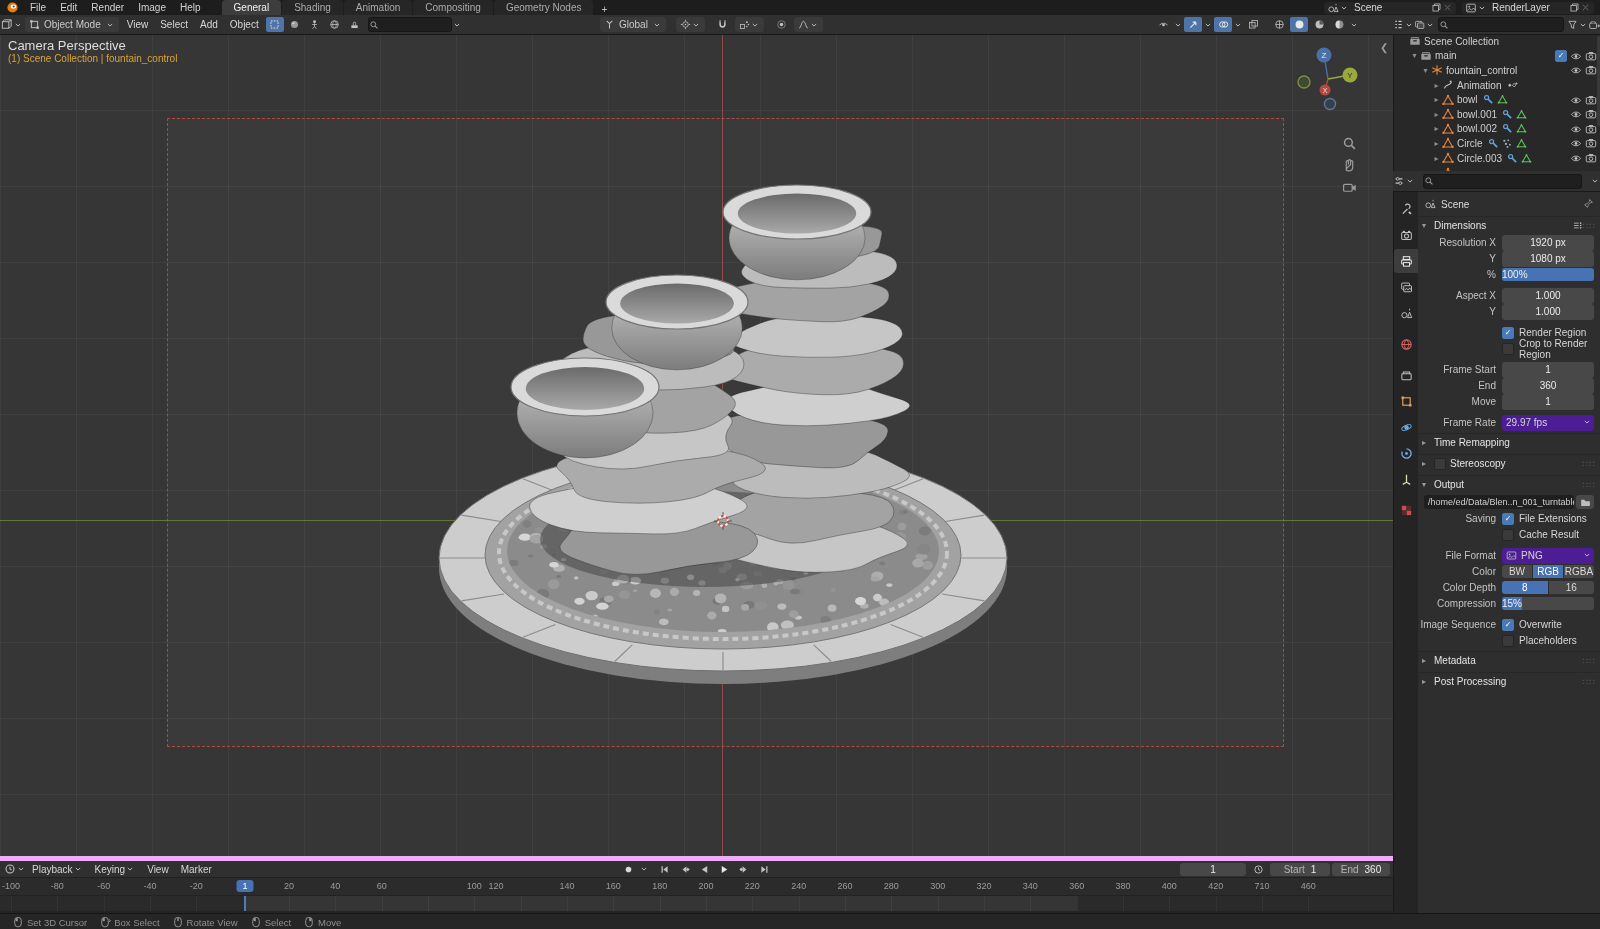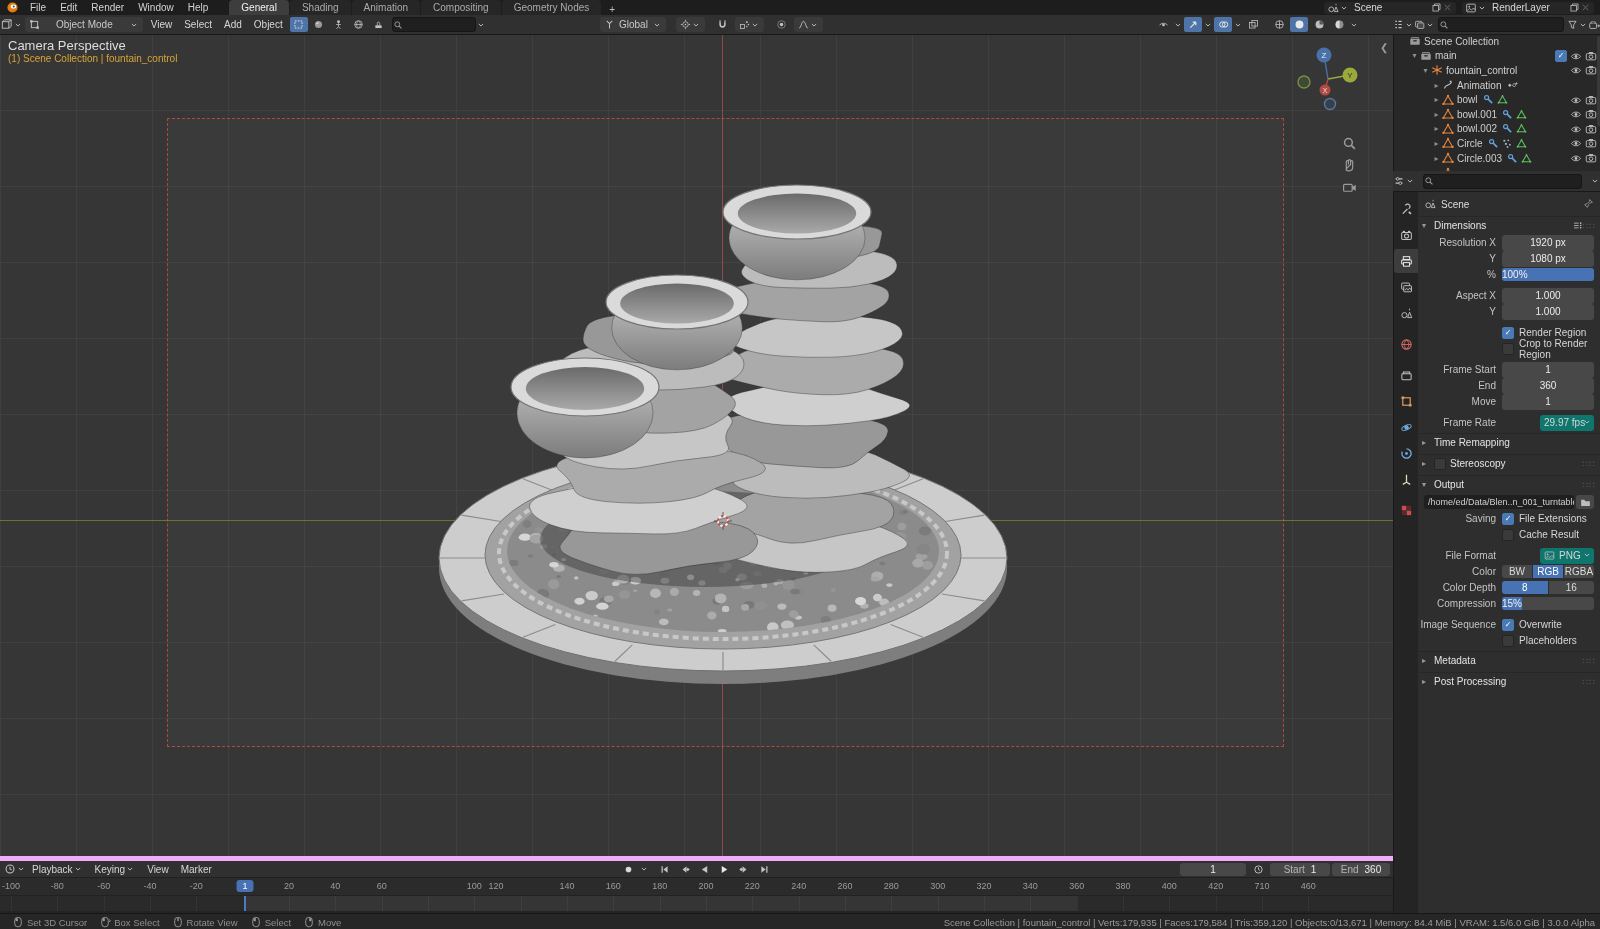--- a/index.html
+++ b/index.html
@@ -57,21 +57,21 @@
   .ptab{width:25px;height:24px;display:flex;align-items:center;justify-content:center;margin-bottom:2px;}
   .ptab.active{background:#3d3d3d;border-radius:3px 0 0 3px;}
   #props-body{left:1418px;top:191px;width:182px;height:722px;background:#2e2e2e;overflow:hidden;padding-top:4px;box-sizing:border-box;}
   .pcrumb{display:flex;align-items:center;height:18px;padding:0 6px;color:#dcdcdc;}
   .phdr{display:flex;align-items:center;height:17px;padding:0 4px;color:#e3e3e3;border-top:1px solid #272727;margin-top:3px;background:#2e2e2e;}
   .phdr .tri{width:12px;color:#9a9a9a;font-size:8px;}
   .phdr .grip{margin-left:auto;color:#5b5b5b;letter-spacing:1px;font-size:9px;}
   .prow{display:flex;align-items:center;height:15px;margin:1px 6px 1px 0;}
   .plab{width:78px;text-align:right;color:#c3c3c3;padding-right:6px;flex:none;}
   .pfield{flex:1;height:16px;border-radius:3px;background:#484848;color:#ececec;display:flex;align-items:center;justify-content:center;}
-  .pfield.dark{background:#0f766e;justify-content:flex-start;padding:0 4px;color:#d6d6d6;position:relative;margin-left:38px;}
+  .pfield.dark{background:#4c1d95;justify-content:flex-start;padding:0 4px;color:#d6d6d6;position:relative;}
   .pfield.dark .chv{position:absolute;right:2px;}
   .slider{flex:1;height:13px;border-radius:3px;background:#484848;position:relative;overflow:hidden;color:#f0f0f0;}
   .slider .fill{position:absolute;left:0;top:0;bottom:0;background:#4772b3;}
   .slider .txt{position:relative;text-align:center;line-height:13px;}
   .seg{flex:1;display:flex;border-radius:3px;overflow:hidden;}
   .seg div{flex:1;height:13px;line-height:13px;text-align:center;background:#484848;color:#dcdcdc;margin-right:1px;}
   .seg div:last-child{margin-right:0;}
   .seg div.sel{background:#4772b3;color:#fff;}
   .cb{width:10px;height:10px;border-radius:2px;background:#3a3a3a;border:1px solid #242424;display:inline-flex;align-items:center;justify-content:center;color:#fff;font-size:8px;flex:none;}
   .cb.on{background:#4a7ab5;border-color:#4a7ab5;}
@@ -109,21 +109,21 @@
         <svg width="13" height="13" viewBox="0 0 14 14">
           <circle cx="7" cy="7" r="5.5" fill="#e87d0d"></circle>
           <ellipse cx="8" cy="6" rx="3" ry="2.2" fill="#fff"></ellipse>
           <circle cx="8.3" cy="6" r="1.1" fill="#1d4b8e"></circle>
         </svg>
       </span>
     <span id="topbar-menus" style="display: flex;">
         <span class="menu-item">File</span>
         <span class="menu-item">Edit</span>
         <span class="menu-item">Render</span>
-        <span class="menu-item">Window</span>
+        <span class="menu-item">Image</span>
         <span class="menu-item">Help</span>
       </span>
     <span class="tabs" id="workspace-tabs">
         <span class="tab active">General</span>
         <span class="tab">Shading</span>
         <span class="tab">Animation</span>
         <span class="tab">Compositing</span>
         <span class="tab">Geometry Nodes</span>
         <span class="tab-plus">+</span>
       </span>
@@ -196,21 +196,21 @@
         </svg>
       </span>
       <span class="pill">
         <span class="icon">
           <svg width="11" height="11" viewBox="0 0 14 14">
             <rect x="3" y="3" width="8" height="8" fill="none" stroke="#c2c2c2" stroke-width="1.2"></rect>
             <rect x="1.5" y="1.5" width="3" height="3" fill="#c2c2c2"></rect>
             <rect x="9.5" y="9.5" width="3" height="3" fill="#c2c2c2"></rect>
           </svg>
         </span>
-        <span style="padding: 0px 16px;">Object Mode</span>
+        <span style="padding: 0px 4px;">Object Mode</span>
         <span class="icon">
           <svg width="10" height="10" viewBox="0 0 14 14">
             <path d="M4 5.5l3 3 3-3" fill="none" stroke="#c2c2c2" stroke-width="1.3"></path>
           </svg>
         </span>
       </span>
       <span class="hmenu">View</span>
       <span class="hmenu">Select</span>
       <span class="hmenu">Add</span>
       <span class="hmenu">Object</span>
@@ -1667,15 +1667,14 @@
         <span class="hint">
           <span class="icon">
             <svg width="12" height="12" viewBox="0 0 14 14">
               <rect x="3.2" y="1.6" width="7.6" height="11" rx="3.6" fill="none" stroke="#9a9a9a" stroke-width="1.1"></rect>
               <path d="M7.2 2.6h2.6v3.4H7.2z" fill="#9a9a9a"></path>
             </svg>
           </span>
           <span>Move</span>
         </span>
       </span>
-    <span id="status-stats">Scene Collection | fountain_control | Verts:179,935 | Faces:179,584 | Tris:359,120 | Objects:0/13,671 | Memory: 84.4 MiB | VRAM: 1.5/6.0 GiB | 3.0.0 Alpha</span>
   </div>
 </div>
 
 </body></html>

